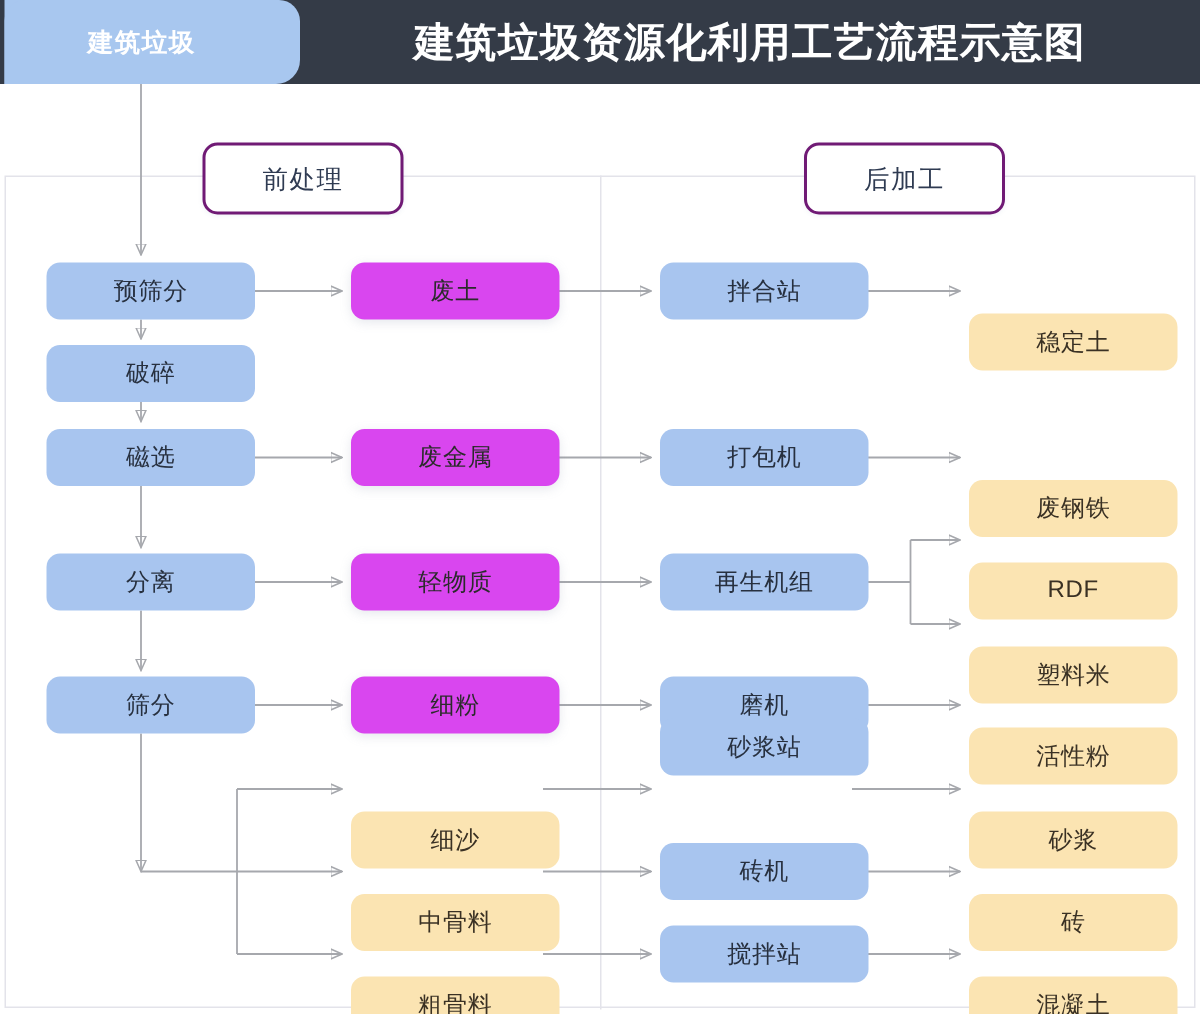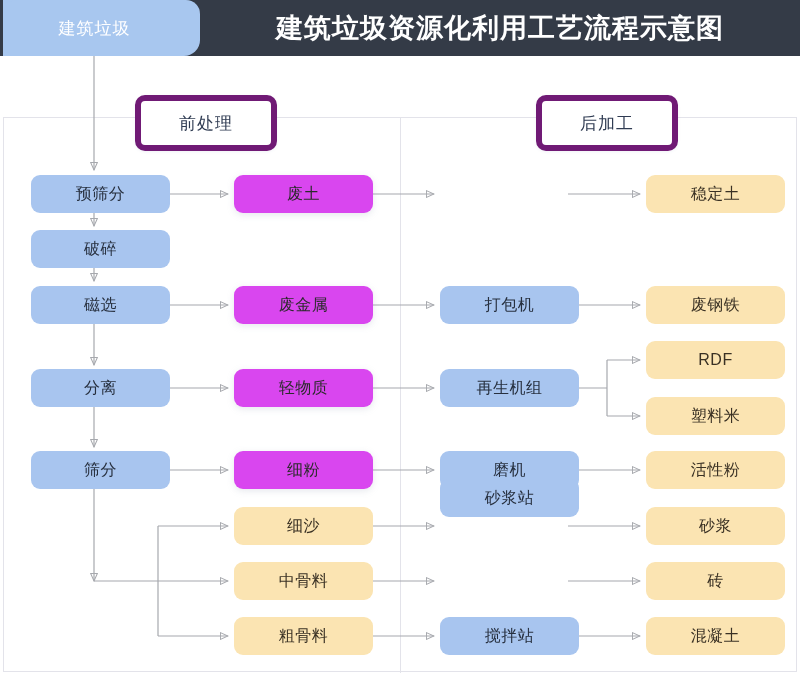--- a/index.html
+++ b/index.html
@@ -18,42 +18,42 @@
   }
   .header-title{
     position:absolute;left:200px;top:0;width:600px;height:56px;
     display:flex;align-items:center;justify-content:center;
     color:#ffffff;font-size:27px;font-weight:bold;letter-spacing:1px;
   }
   .header-tab{
     position:absolute;left:3px;top:0;width:183px;height:56px;
     background:#a8c7ef;border-radius:0 0 16px 0;
     display:flex;align-items:center;justify-content:center;
-    color:#ffffff;font-size:17px;letter-spacing:1px;
+    color:#ffffff;font-size:17px;letter-spacing:1px;font-weight:bold;
   }
   .header-tab:after{
     content:"";position:absolute;left:0;top:0;width:197px;height:56px;
     border-radius:14px 14px 16px 0;background:#a8c7ef;
   }
   .header-tab span{position:relative;z-index:2;}
 
   
   .frame{
     position:absolute;left:3px;top:117px;width:794px;height:555px;
     border:1px solid #e3e3ea;box-sizing:border-box;background:transparent;
   }
   .divider{
     position:absolute;left:400px;top:117px;width:1px;height:556px;
     background:#e3e3ea;
   }
 
   
   .badge{
     position:absolute;height:44px;min-width:130px;
-    background:#ffffff;border:6px solid #701a75;border-radius:10px;
+    background:#ffffff;border:2px solid #701a75;border-radius:10px;
     display:flex;align-items:center;justify-content:center;
     color:#2f3b52;font-size:17px;letter-spacing:1px;
     box-shadow:0 1px 3px rgba(120,140,180,.10);
     z-index:5;
   }
   .badge-pre{left:135px;top:95px;width:130px;}
   .badge-post{left:536px;top:95px;width:130px;}
 
   
   svg.links{position:absolute;left:0;top:0;width:800px;height:676px;overflow:visible;}
@@ -61,21 +61,21 @@
 
   
   .node{
     position:absolute;width:139px;height:38px;border-radius:9px;
     display:flex;align-items:center;justify-content:center;
     font-size:16px;letter-spacing:.5px;color:#2b2b2b;
     box-sizing:border-box;z-index:4;
   }
   .node.blue{background:#a8c5ef;color:#27303f;}
   .node.white{background:#d946ef;color:#2b2b2b;box-shadow:0 2px 7px rgba(140,150,175,.22);}
-  .node.yellow{background:#fbe4b2;color:#3a3124;}
+  .node.yellow{background:#fbe4b2;color:#3a3124;margin-top:34px;}
 </style>
 </head>
 <body>
 
 <div id="stage">
 
   <div class="header-bar"></div>
   <div class="header-title">建筑垃圾资源化利用工艺流程示意图</div>
   <div class="header-tab">
     <span>建筑垃圾</span>
@@ -145,24 +145,26 @@
   <div class="node blue" style="left:31px;top:451px">筛分</div>
 
   <div class="node white" style="left:234px;top:175px">废土</div>
   <div class="node white" style="left:234px;top:286px">废金属</div>
   <div class="node white" style="left:234px;top:369px">轻物质</div>
   <div class="node white" style="left:234px;top:451px">细粉</div>
   <div class="node yellow" style="left:234px;top:507px">细沙</div>
   <div class="node yellow" style="left:234px;top:562px">中骨料</div>
   <div class="node yellow" style="left:234px;top:617px">粗骨料</div>
 
+  <div class="node blue" style="left:440px;top:175px">拌合站</div>
   <div class="node blue" style="left:440px;top:286px">打包机</div>
   <div class="node blue" style="left:440px;top:369px">再生机组</div>
   <div class="node blue" style="left:440px;top:451px">磨机</div>
   <div class="node blue" style="left:440px;top:479px">砂浆站</div>
+  <div class="node blue" style="left:440px;top:562px">砖机</div>
   <div class="node blue" style="left:440px;top:617px">搅拌站</div>
 
   <div class="node yellow" style="left:646px;top:175px">稳定土</div>
   <div class="node yellow" style="left:646px;top:286px">废钢铁</div>
   <div class="node yellow" style="left:646px;top:341px">RDF</div>
   <div class="node yellow" style="left:646px;top:397px">塑料米</div>
   <div class="node yellow" style="left:646px;top:451px">活性粉</div>
   <div class="node yellow" style="left:646px;top:507px">砂浆</div>
   <div class="node yellow" style="left:646px;top:562px">砖</div>
   <div class="node yellow" style="left:646px;top:617px">混凝土</div>

